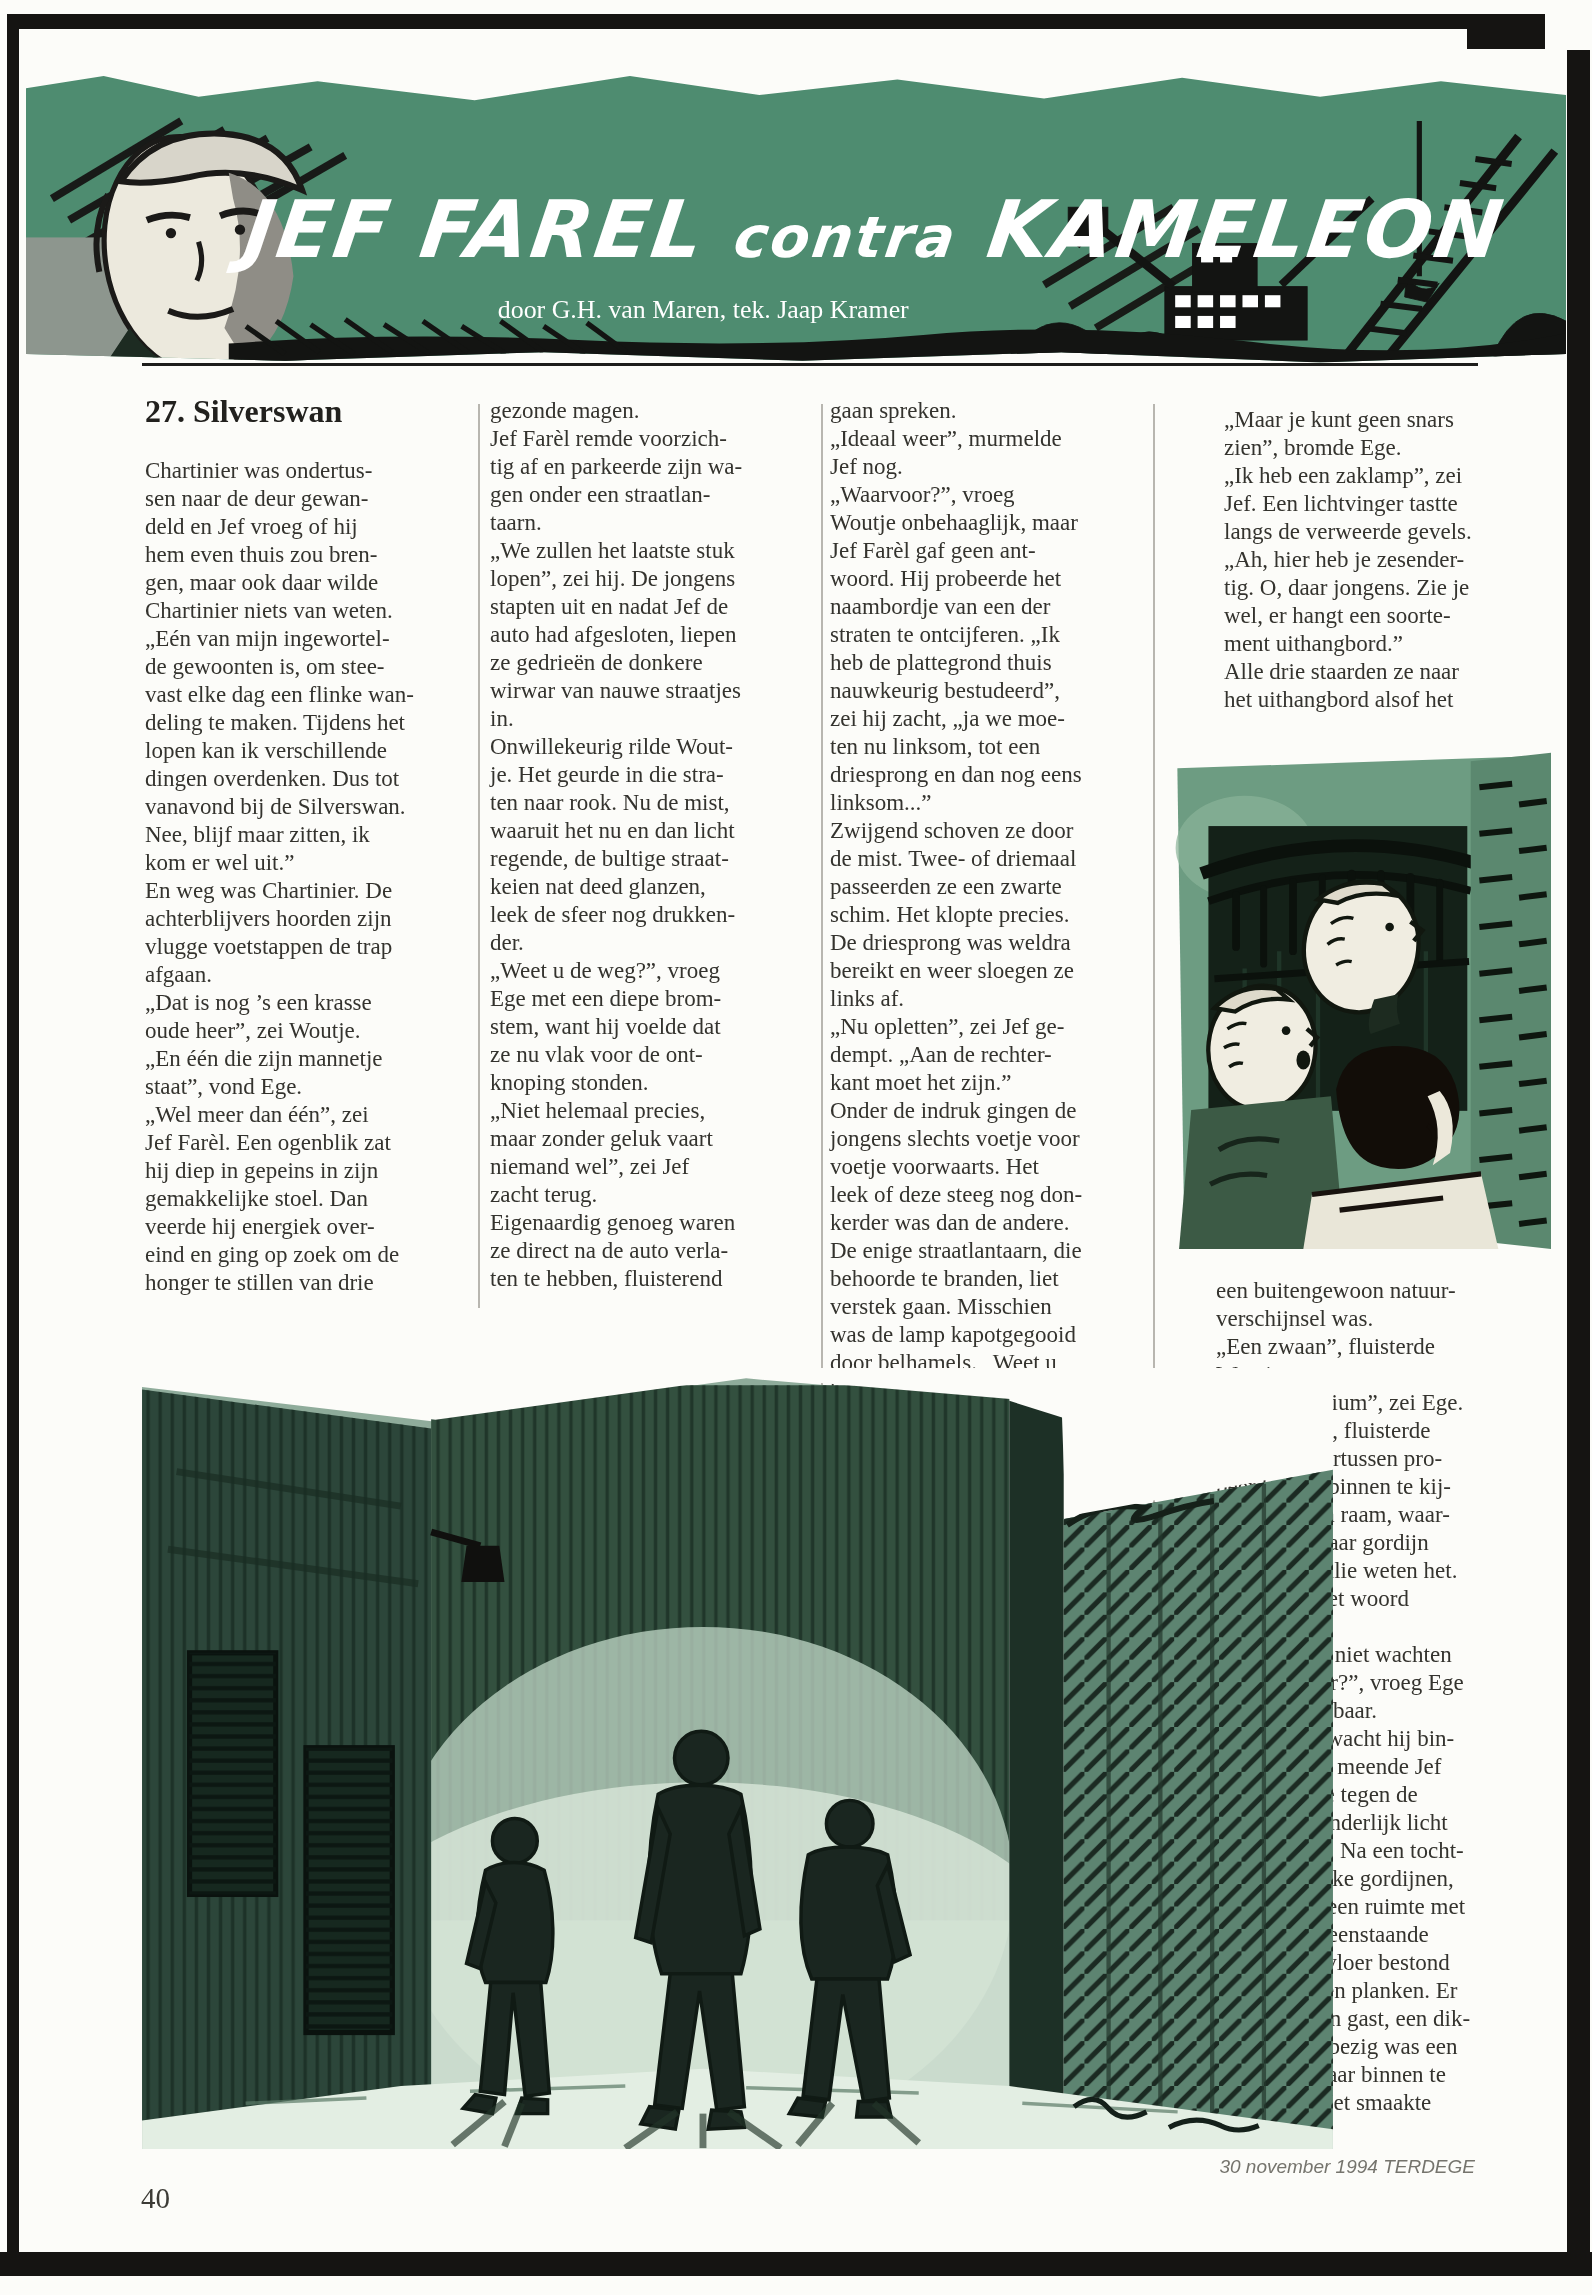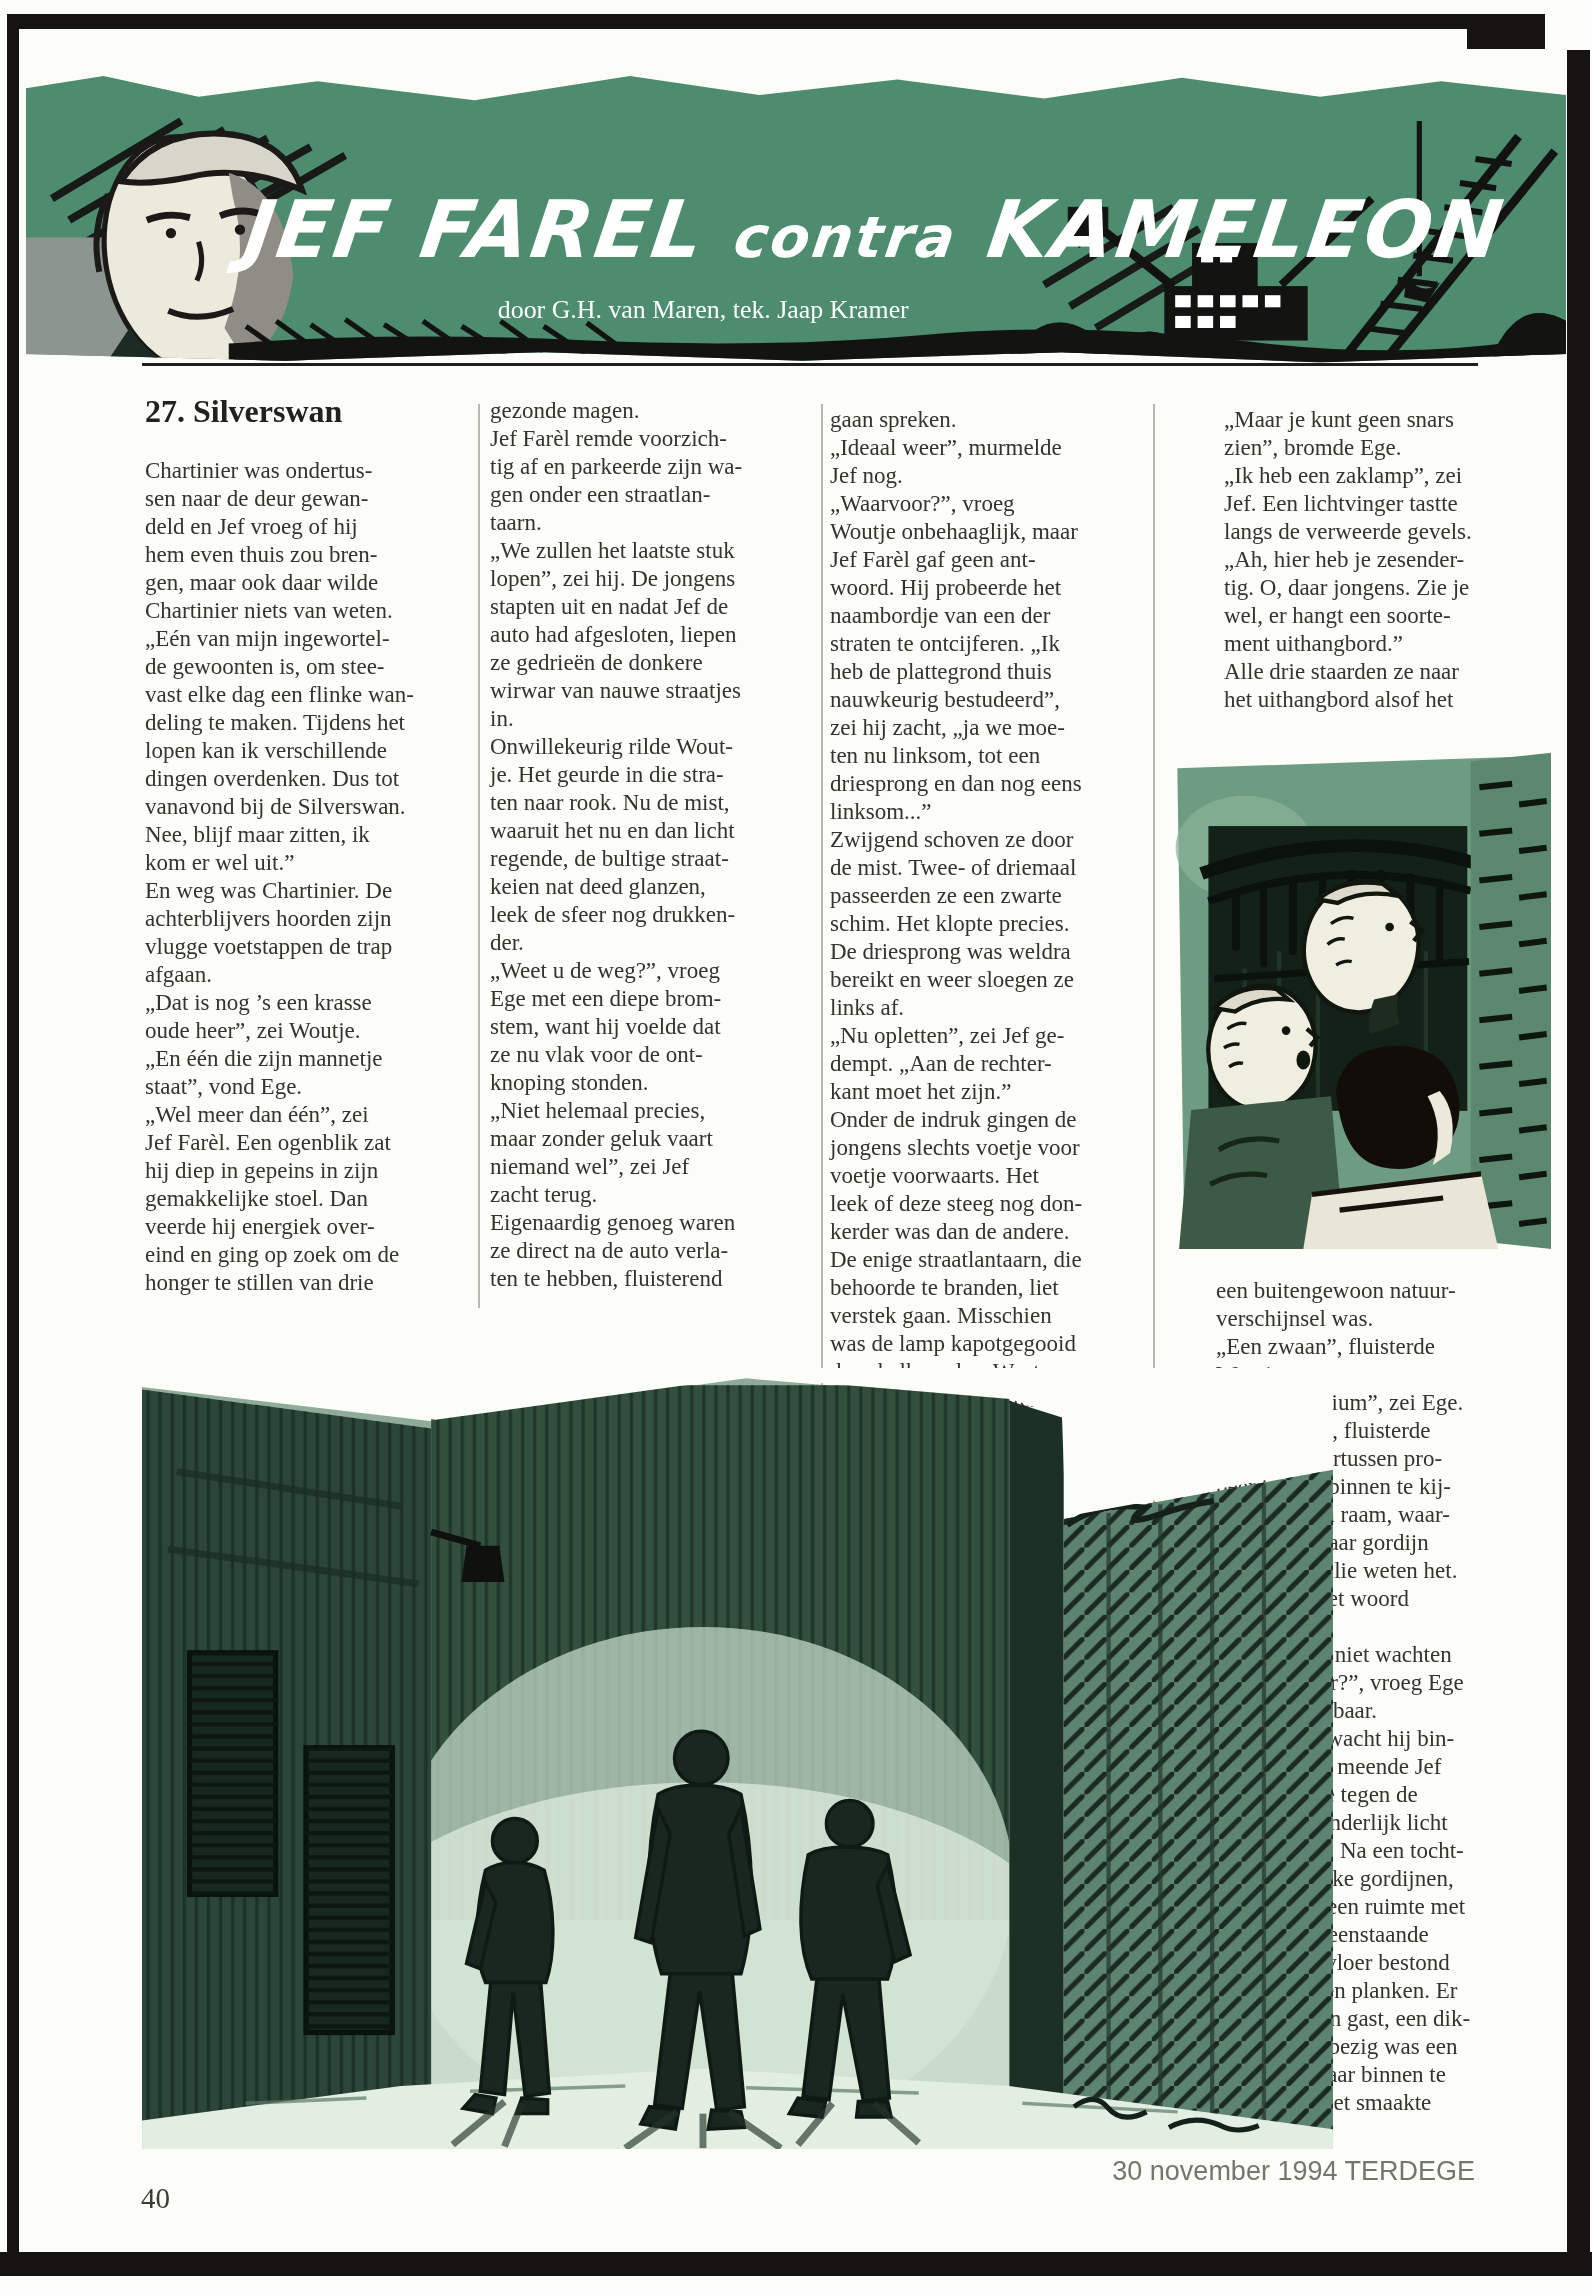--- a/index.html
+++ b/index.html
@@ -17,39 +17,39 @@
 
   
   .banner{position:absolute;left:26px;top:69px;width:1540px;height:298px;}
   .rule-under-banner{position:absolute;left:142px;top:363px;width:1336px;height:2.6px;background:#1d1d1b;}
 
   
   .col{position:absolute;font-size:23px;line-height:28px;color:#34332e;}
   .chapter-heading{position:absolute;left:145px;top:393px;font-size:32px;font-weight:bold;color:#22211e;text-align:center;}
   .col1{left:145px;top:457px;width:326px;}
   .col2{left:490px;top:397px;width:326px;}
-  .col3{left:830px;top:406px;width:326px;}
+  .col3{left:830px;top:397px;width:326px;}
   .col4a{left:1224px;top:406px;width:330px;}
   .col4b{left:1172px;top:1277px;width:330px;margin-left:44px;}
   .ln{white-space:pre;}
 
   
   .divider{position:absolute;width:1.7px;background:#b8b6b0;}
   .div1{left:478px;top:404px;height:904px;}
   .div2{left:821px;top:404px;height:1023px;}
   .div3{left:1153px;top:404px;height:1618px;}
 
   
   .illu-alley{position:absolute;left:142px;top:1368px;width:1191px;height:781px;}
   .illu-door{position:absolute;left:1167px;top:744px;width:384px;height:505px;}
 
   
   .page-number{position:absolute;left:141px;top:2149px;font-size:29px;color:#3c3b36;margin-top:33px;}
-  .issue-line{position:absolute;right:117px;top:2156px;font-size:27px;color:#75746d;
-              font-family:"Liberation Sans","DejaVu Sans",sans-serif;}
+  .issue-line{position:absolute;right:117px;top:2156px;font-size:19px;color:#75746d;
+              font-family:"Liberation Sans","DejaVu Sans",sans-serif;font-style:italic;}
 
   svg text{user-select:none;}
 </style>
 </head>
 <body>
 
 <div class="page">
 
   <div class="bar bar-top"></div>
   <div class="bar bar-left"></div>

